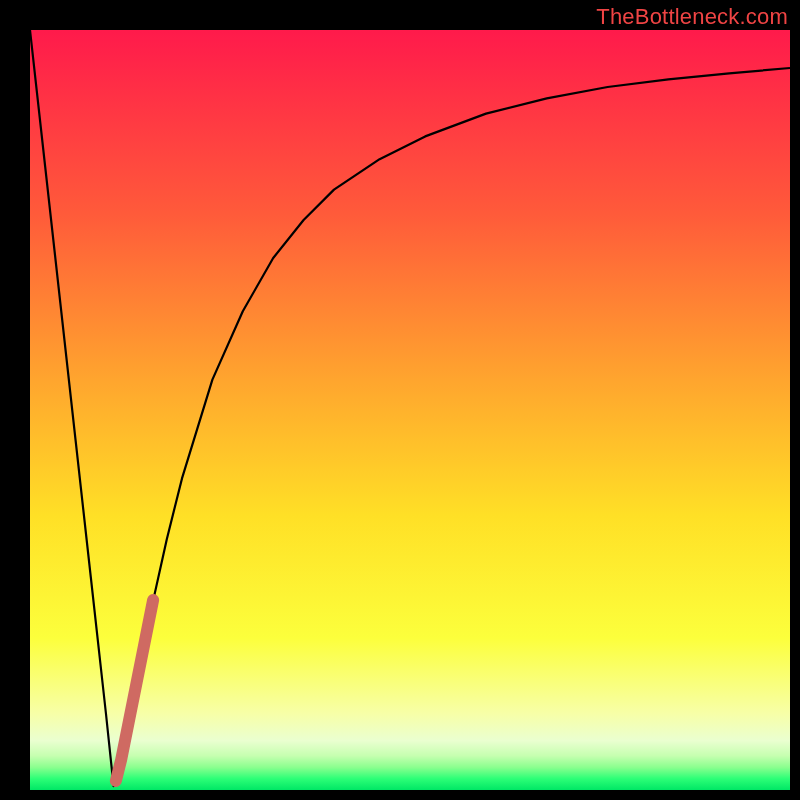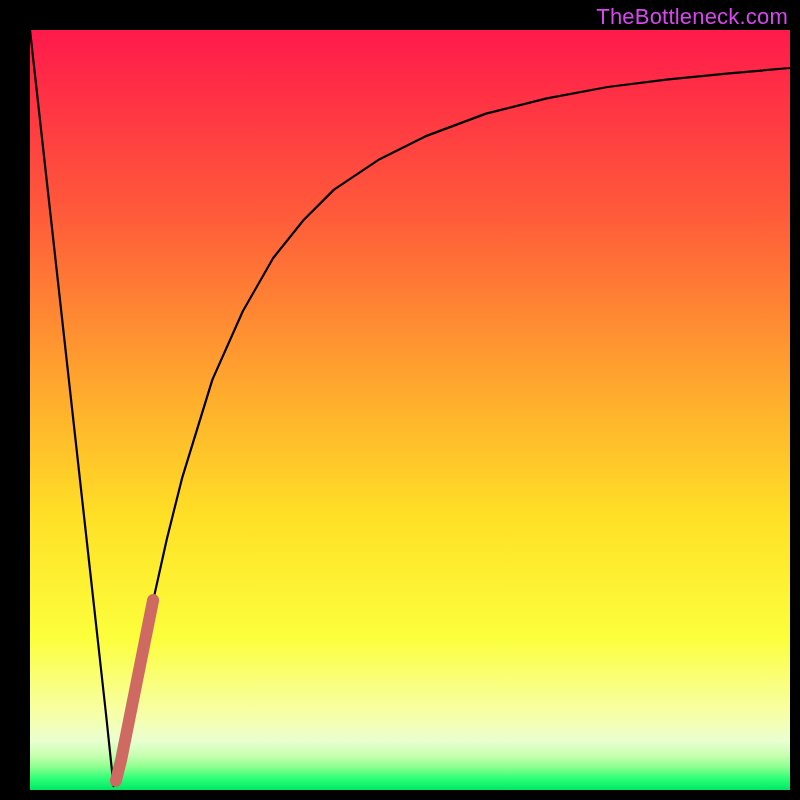--- a/index.html
+++ b/index.html
@@ -19,21 +19,21 @@
   .plot {
     position: absolute;
     background: #000;
   }
   .gradient {
     position: absolute;
     inset: 0;
   }
   .watermark {
     position: absolute;
-    color: #d946ef;
+    color: #ef4444;
     font-size: 22px;
     font-weight: 400;
     letter-spacing: 0.2px;
     user-select: none;
   }
   svg.curve {
     position: absolute;
     inset: 0;
     width: 100%;
     height: 100%;

